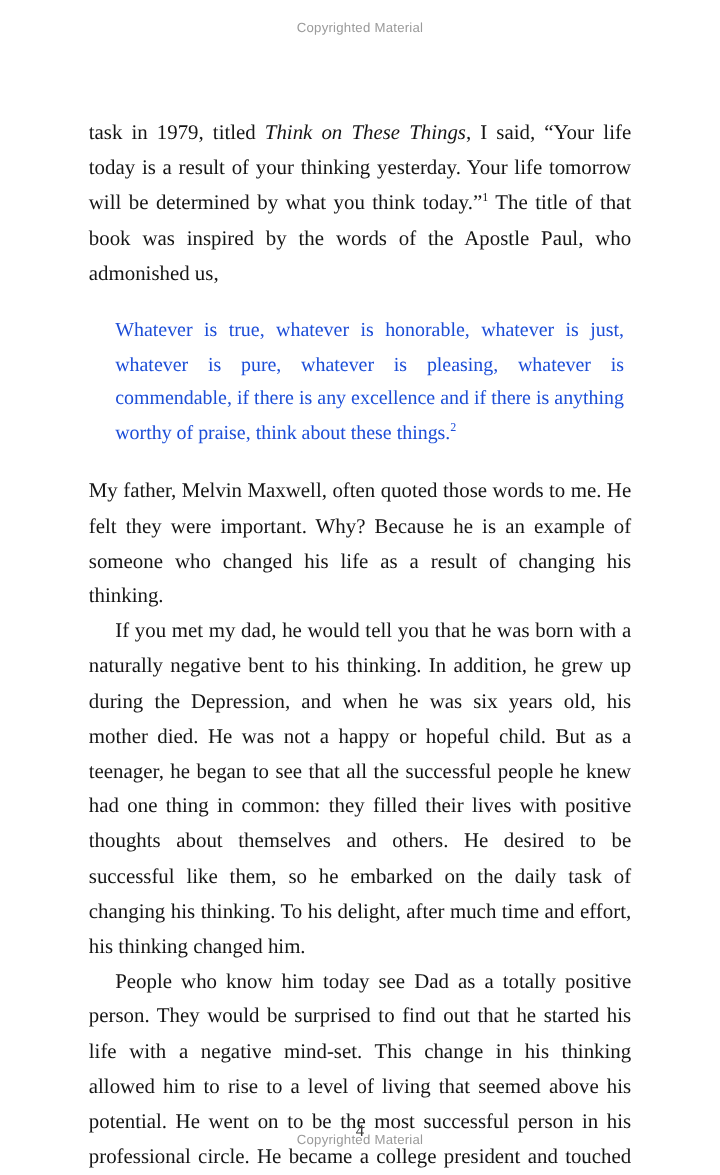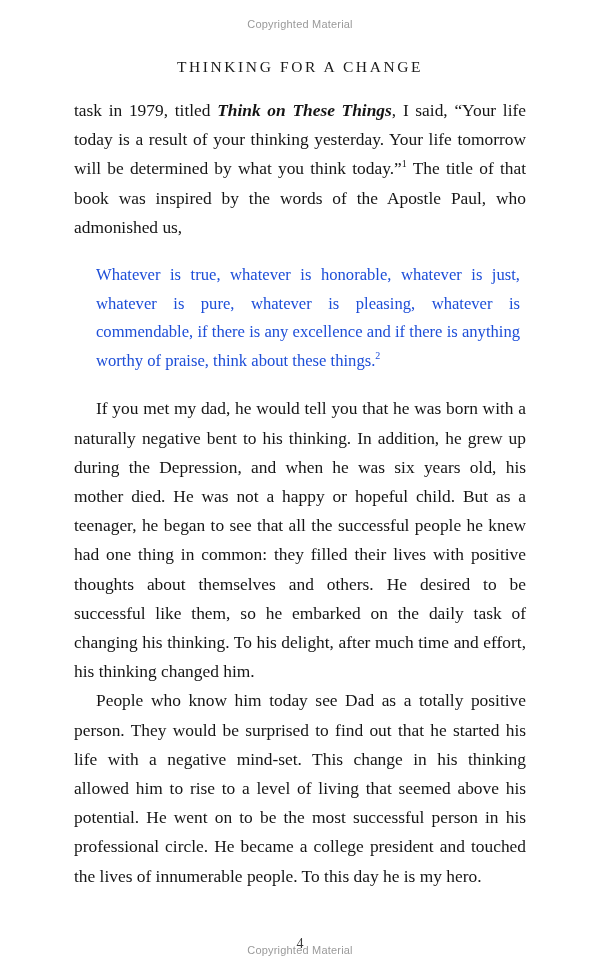--- a/index.html
+++ b/index.html
@@ -91,45 +91,44 @@
   }
   .extract p {
     margin: 0;
     font-size: 16.6px;
     line-height: 28.6px;
     text-align: justify;
     color: #1d4ed8;
   }
   .ital {
     font-style: italic;
-    font-weight: bold;
   }
   sup {
     font-size: 10px;
     vertical-align: super;
     line-height: 0;
   }
 </style>
 </head>
 <body>
 
 <div class="page">
 
   <div class="watermark-top">Copyrighted Material</div>
 
-  <div class="running-head">THINKING FOR A CHANGE</div>
 
   <div class="content">
 
     <p class="body"><span>task in 1979, titled </span><span class="ital">Think on These Things</span><span>, I said, “Your life today is a result of your thinking yesterday. Your life tomorrow will be determined by what you think today.”</span><sup>1</sup><span> The title of that book was inspired by the words of the Apostle Paul, who admonished us,</span></p>
 
     <div class="extract">
       <p><span>Whatever is true, whatever is honorable, whatever is just, whatever is pure, whatever is pleasing, whatever is commendable, if there is any excellence and if there is anything worthy of praise, think about these things.</span><sup>2</sup></p>
     </div>
 
+    <p class="body">My father, Melvin Maxwell, often quoted those words to me. He felt they were important. Why? Because he is an example of someone who changed his life as a result of changing his thinking.</p>
 
     <p class="body indent">If you met my dad, he would tell you that he was born with a naturally negative bent to his thinking. In addition, he grew up during the Depression, and when he was six years old, his mother died. He was not a happy or hopeful child. But as a teenager, he began to see that all the successful people he knew had one thing in common: they filled their lives with positive thoughts about themselves and others. He desired to be successful like them, so he embarked on the daily task of changing his thinking. To his delight, after much time and effort, his thinking changed him.</p>
 
     <p class="body indent">People who know him today see Dad as a totally positive person. They would be surprised to find out that he started his life with a negative mind-set. This change in his thinking allowed him to rise to a level of living that seemed above his potential. He went on to be the most successful person in his professional circle. He became a college president and touched the lives of innumerable people. To this day he is my hero.</p>
 
   </div>
 
   <div class="folio">4</div>
   <div class="watermark-bottom">Copyrighted Material</div>
 

